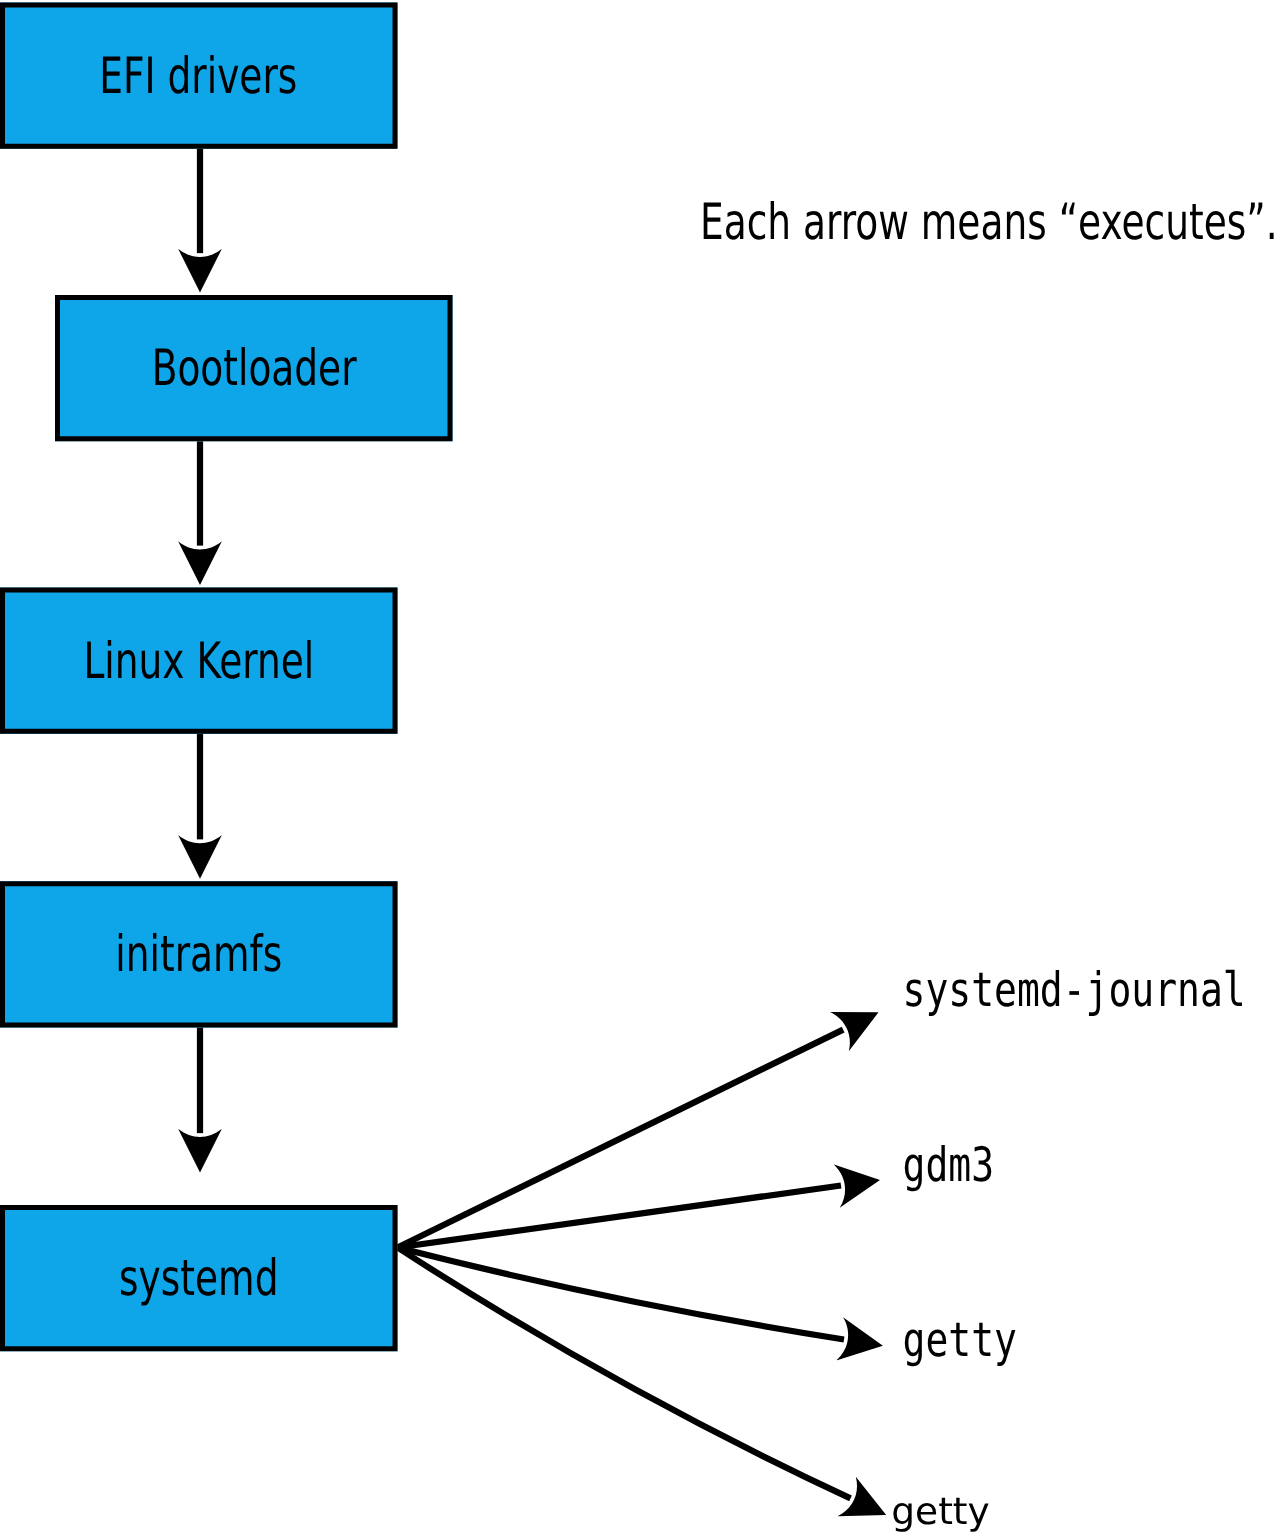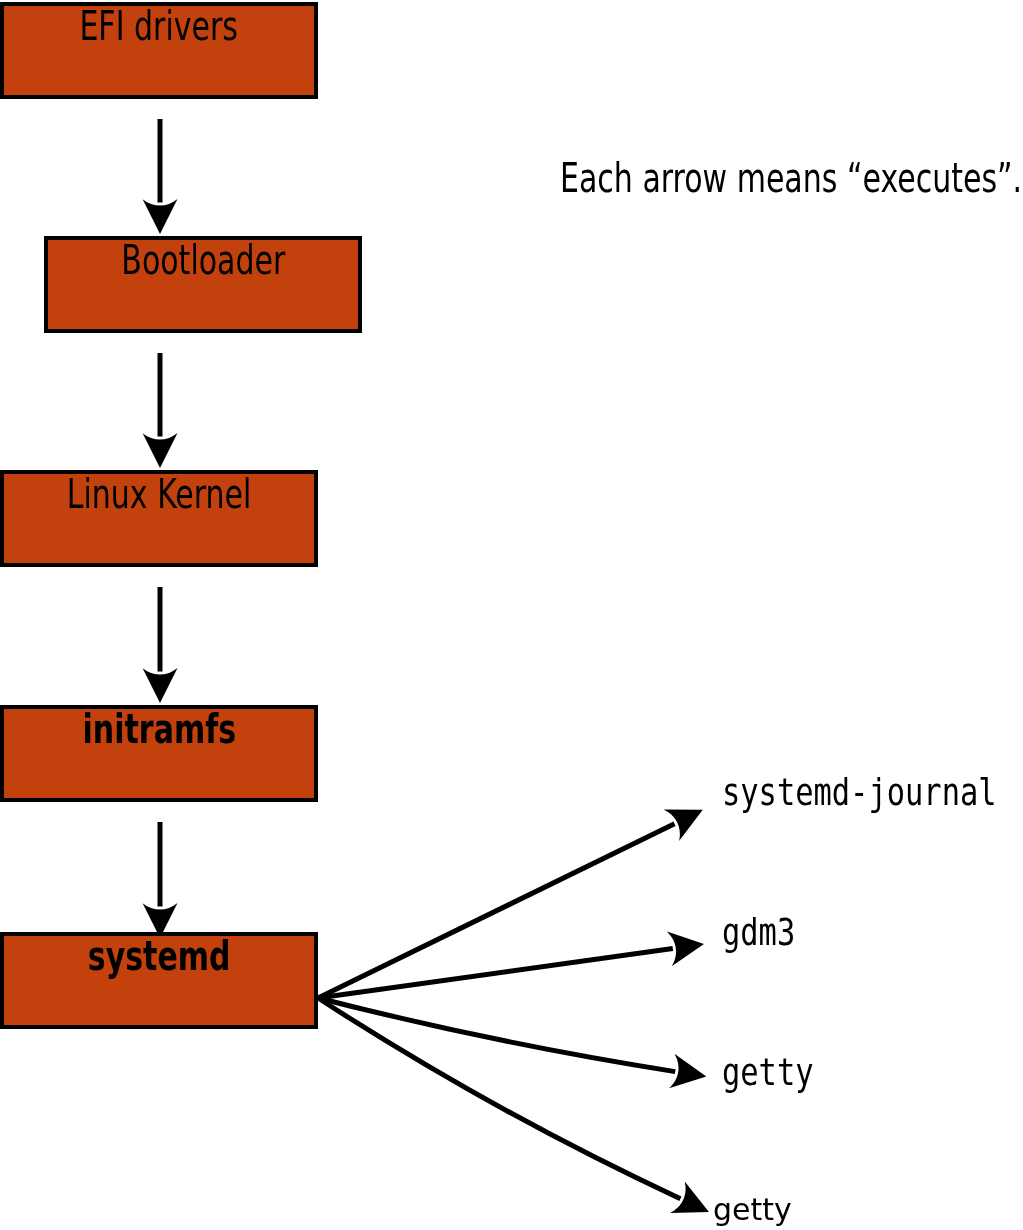--- a/index.html
+++ b/index.html
@@ -20,25 +20,26 @@
     position: absolute;
     left: 0;
     top: 0;
     width: 1023px;
     height: 1230px;
   }
   .node {
     position: absolute;
     left: 0;
     width: 318px;
-    height: 97px;
+    height: 117px;
     box-sizing: border-box;
     border: 4px solid #000000;
-    background: #c2410c;
+    background: #0ea5e9;
     display: flex;
+    align-items: center;
     justify-content: center;
   }
   .node-label {
     display: inline-block;
     font-size: 40px;
     line-height: 1;
     white-space: nowrap;
     transform: scaleX(0.75);
     transform-origin: center center;
   }
@@ -66,22 +67,22 @@
     font-size: 30px;
     transform: none;
   }
   #label-journal { left: 722px; top: 773px; }
   #label-gdm3    { left: 722px; top: 913px; }
   #label-getty   { left: 722px; top: 1053px; }
   #label-sshd    { left: 713px; top: 1195px; }
   #node-efi        { top: 2px; }
   #node-bootloader { top: 236px; margin-left: 44px; }
   #node-kernel     { top: 470px; }
-  #node-initramfs  { top: 705px; font-weight: bold; }
-  #node-systemd    { top: 932px; font-weight: bold; }
+  #node-initramfs  { top: 705px; }
+  #node-systemd    { top: 964px; }
 </style>
 </head>
 <body>
 
 <div class="canvas">
 
   <svg class="arrow-layer" viewBox="0 0 1023 1230" xmlns="http://www.w3.org/2000/svg">
     <defs>
       <marker id="arrowhead" viewBox="0 0 10 10" refX="1" refY="5" markerWidth="7" markerHeight="7" orient="auto" markerUnits="strokeWidth">
         <path d="M0,0 C2.5,3 2.5,7 0,10 L10,5 Z" fill="#000000"></path>

